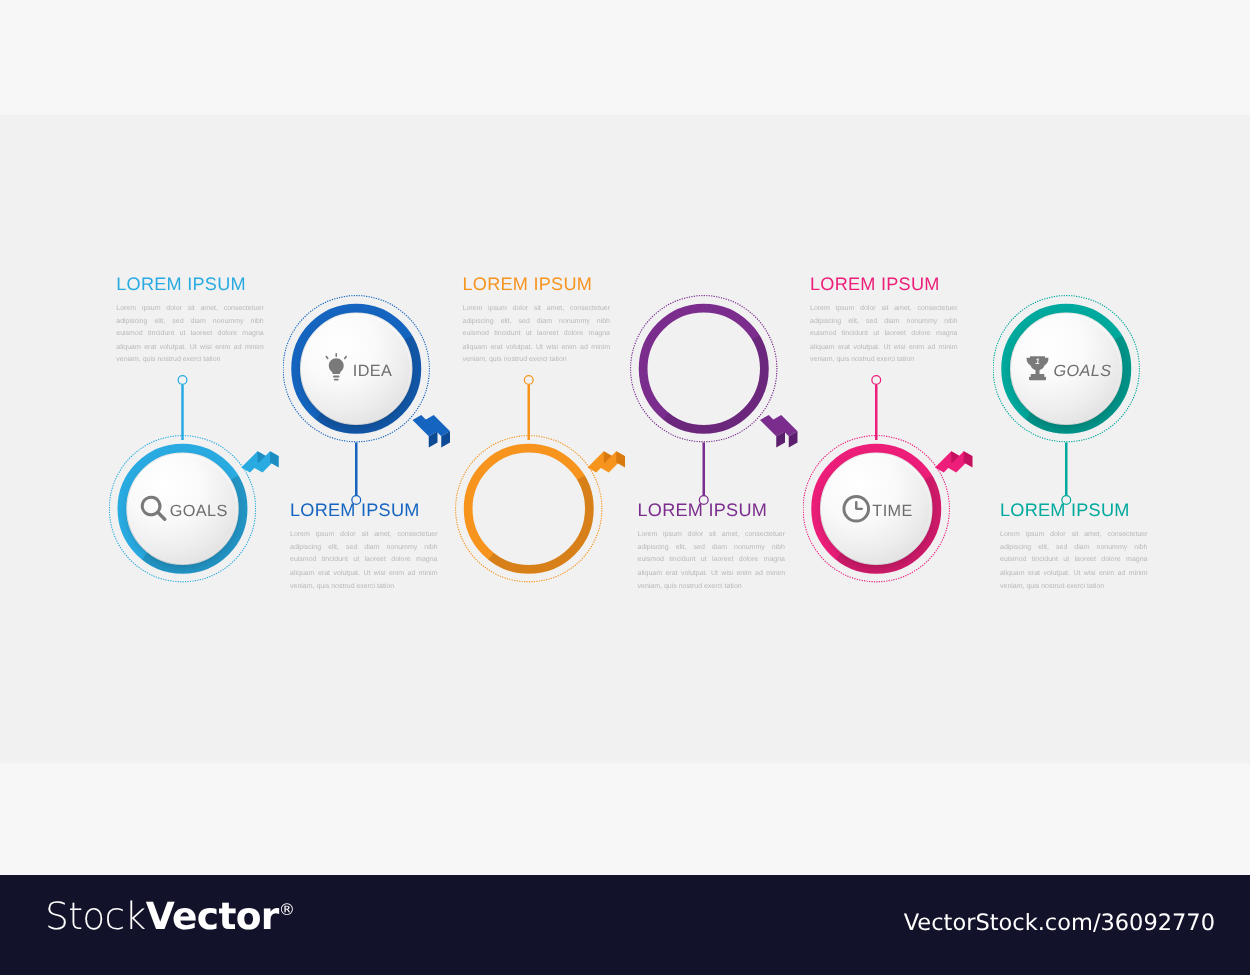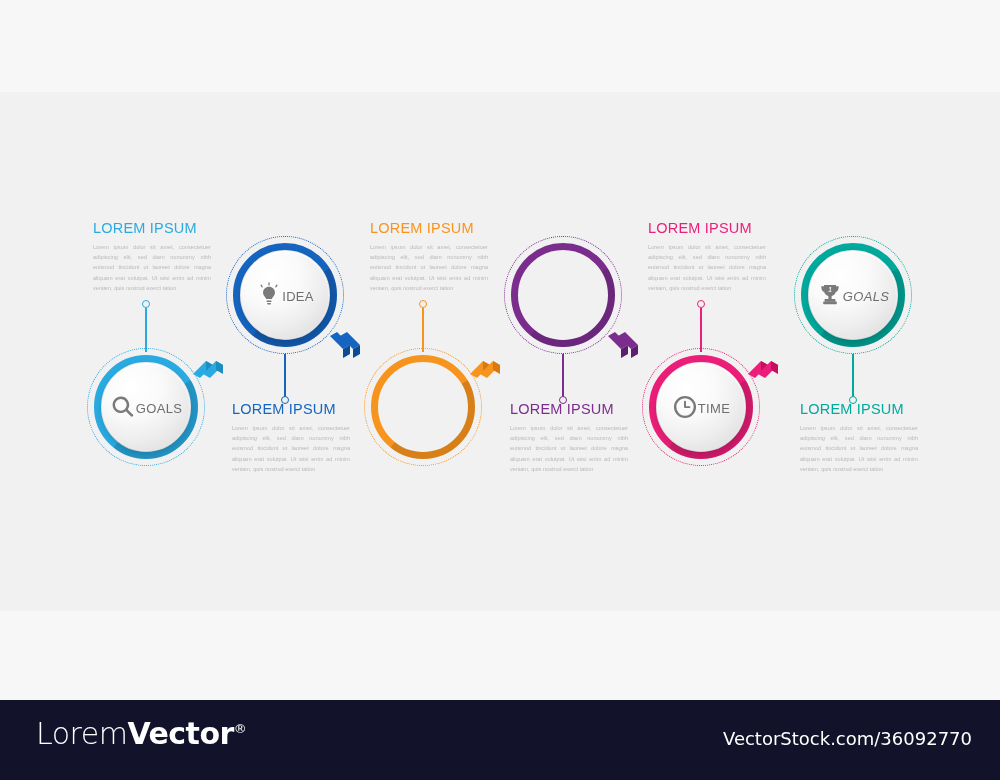--- a/index.html
+++ b/index.html
@@ -300,17 +300,17 @@
     <div class="node" style="left:849px;top:396px;color:#00A99D;"></div>
 
     <div class="txt" style="left:800px;top:402px;">
       <h3 style="color: rgb(0, 169, 157);">LOREM IPSUM</h3>
       <p>Lorem ipsum dolor sit amet, consectetuer adipiscing elit, sed diam nonummy nibh euismod tincidunt ut laoreet dolore magna aliquam erat volutpat. Ut wisi enim ad minim veniam, quis nostrud exerci tation</p>
     </div>
   </div>
 
   <div class="footer"></div>
 
-  <div class="wm-logo"><span class="thin">Lorem</span><span class="bold">Vector</span><span class="reg">®</span></div>
+  <div class="wm-logo"><span class="thin">Stock</span><span class="bold">Vector</span><span class="reg">®</span></div>
 
   <div class="wm-url">VectorStock.com/36092770</div>
 
 </div>
 
 </body></html>

